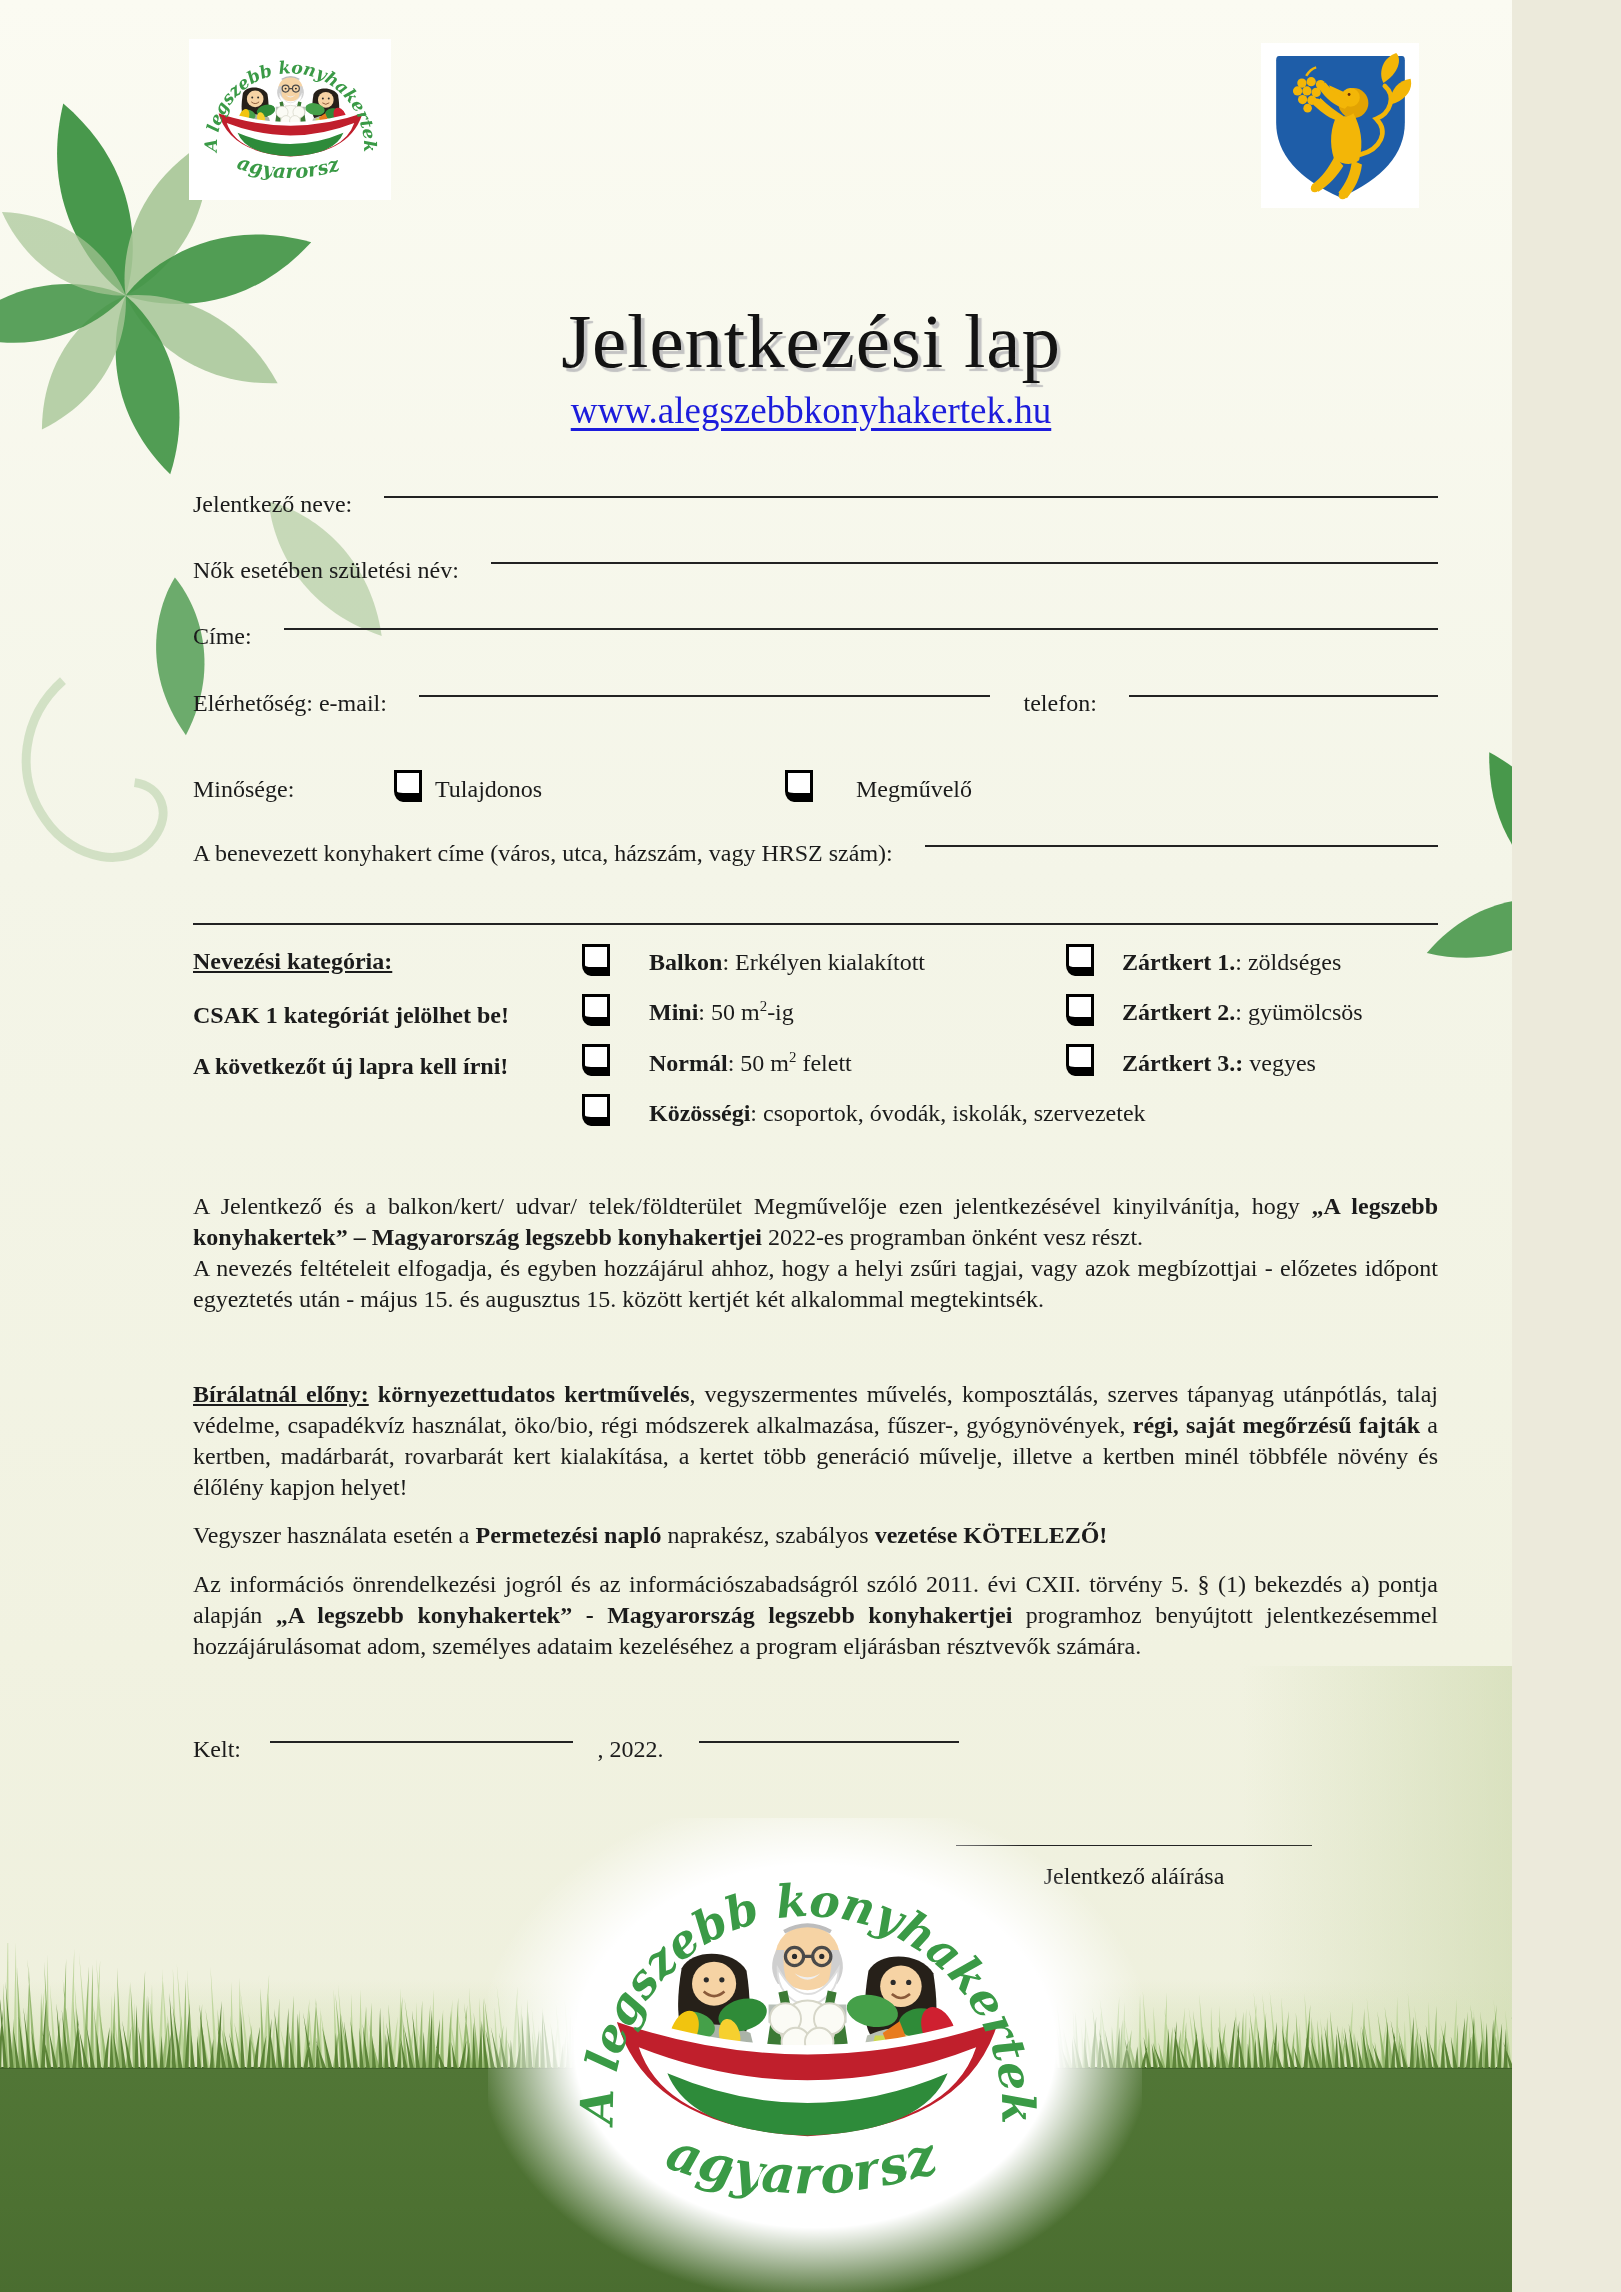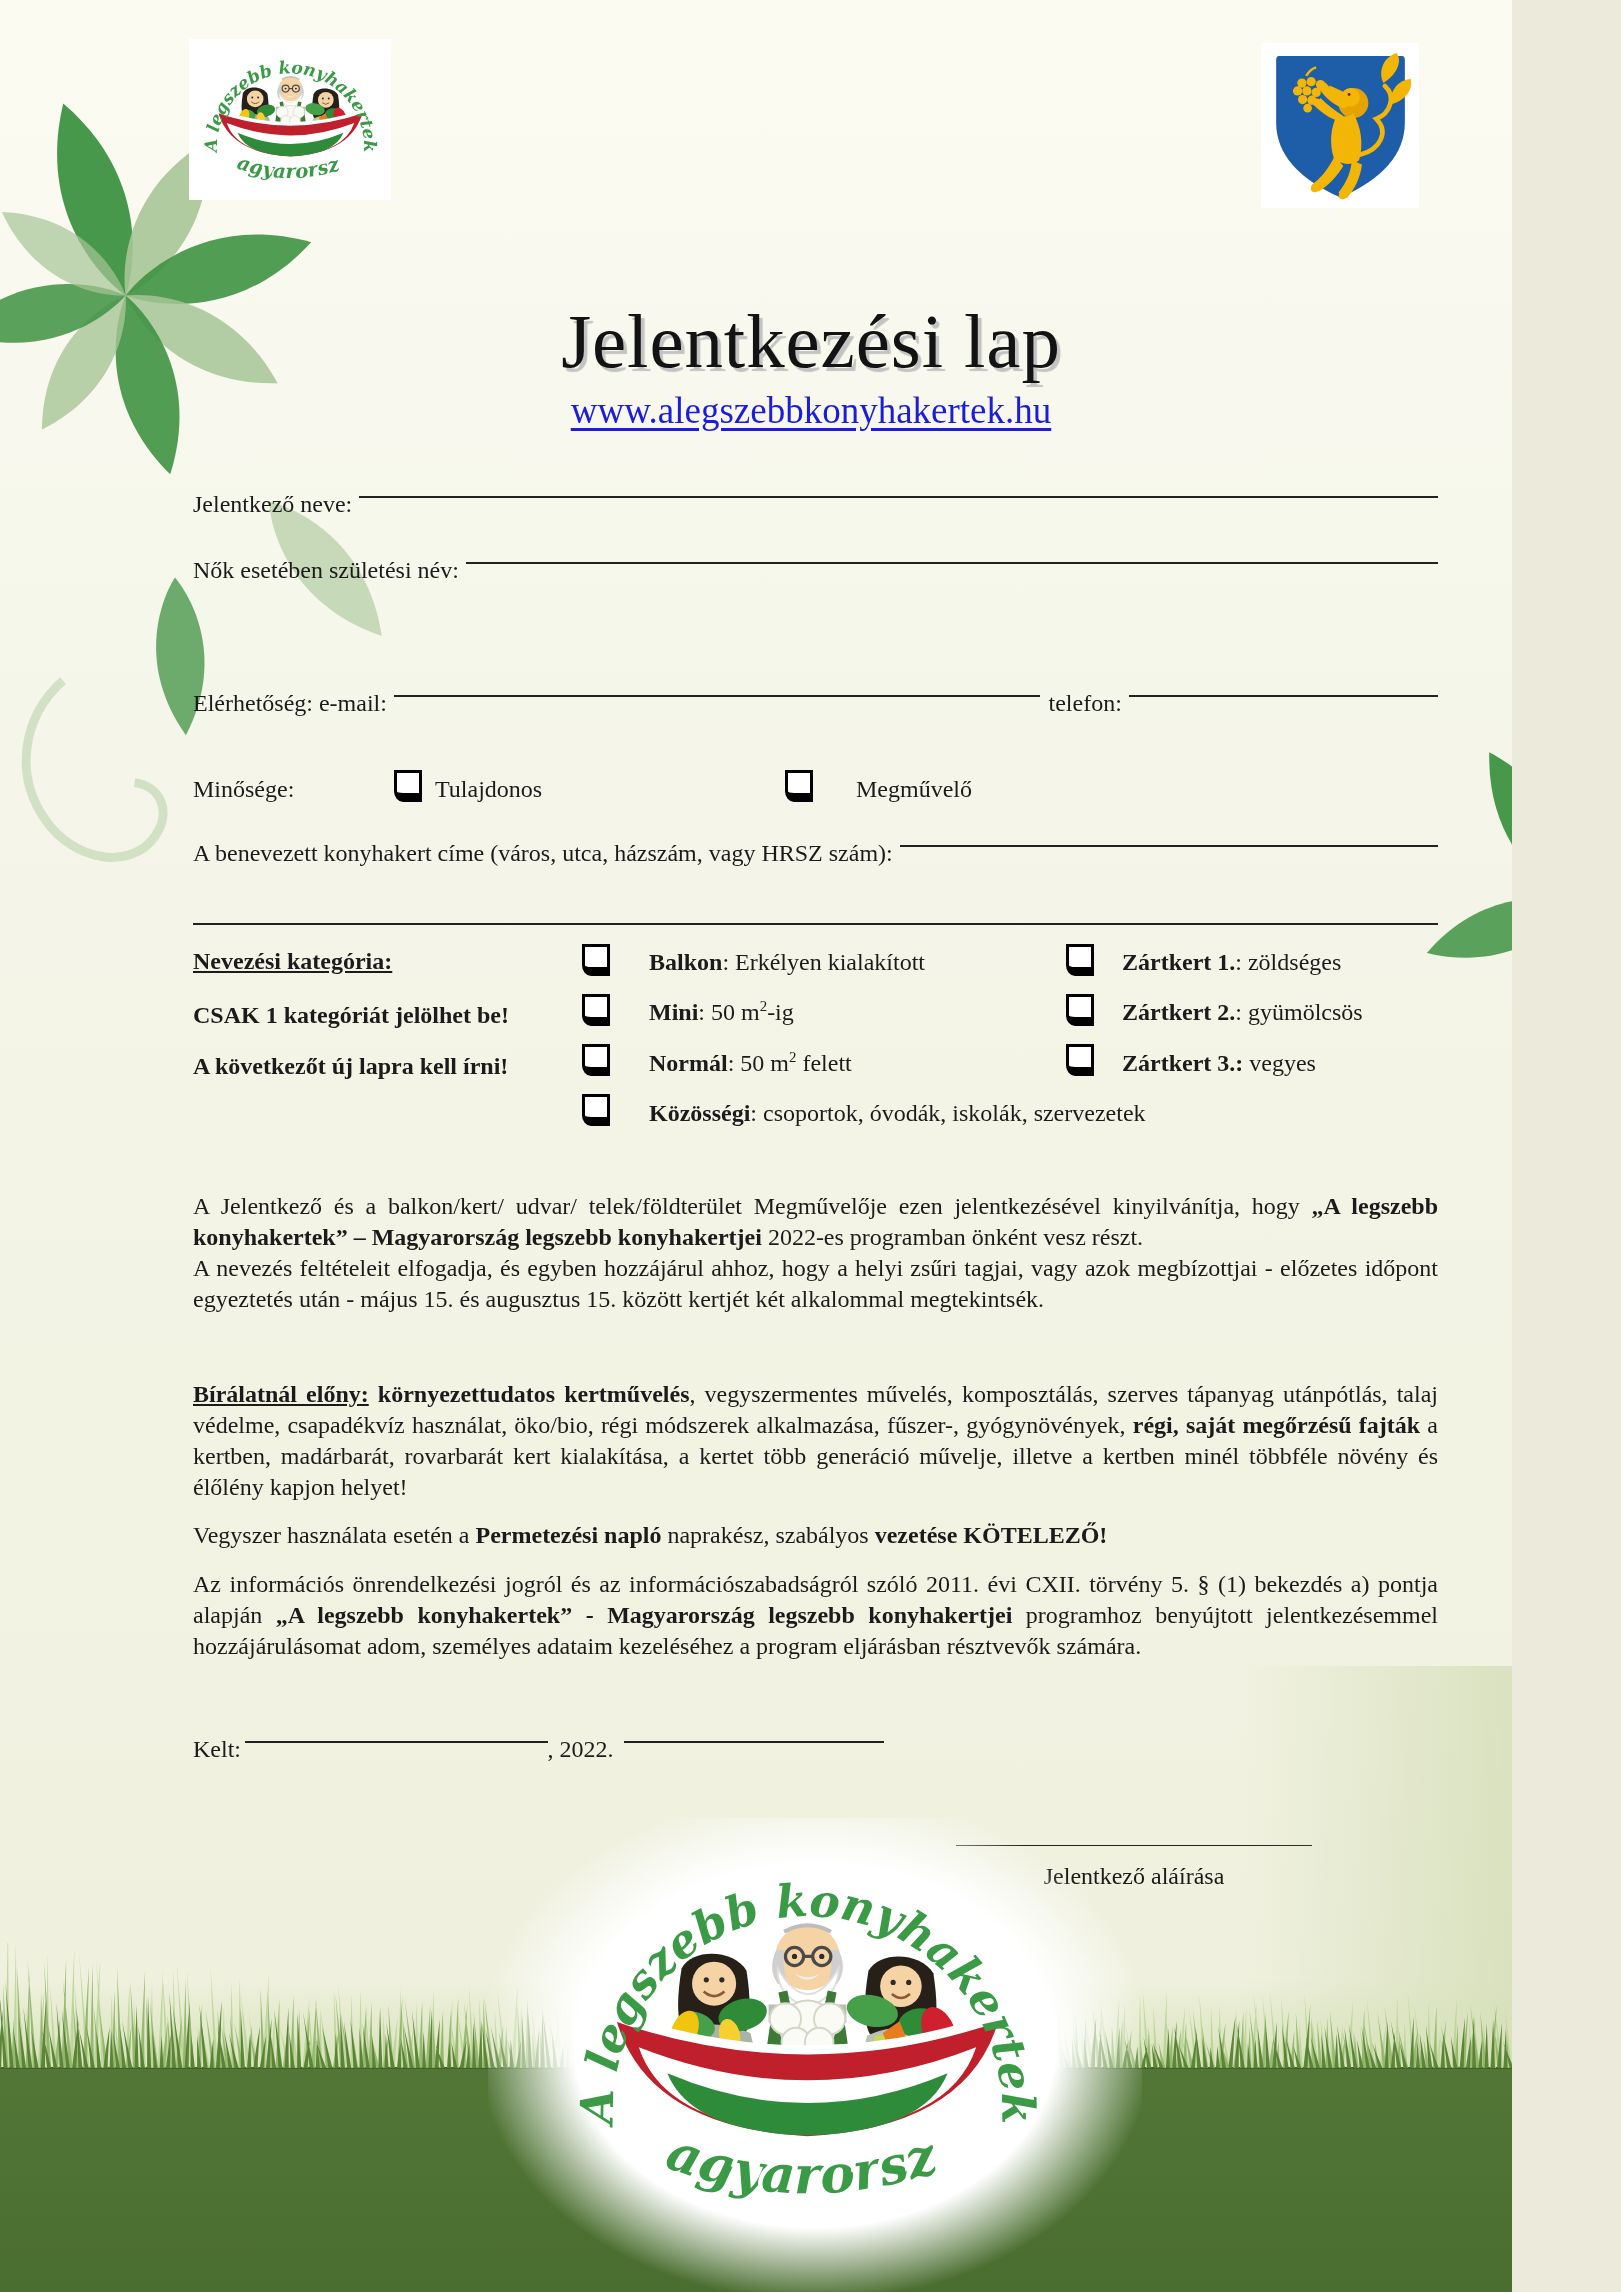--- a/index.html
+++ b/index.html
@@ -4,21 +4,21 @@
 <title>Jelentkezési lap</title>
 <style>
   html,body{margin:0;padding:0;}
   body{width:1622px;height:2293px;overflow:hidden;background:#eceadb;}
   .page{
     position:relative;width:1512px;height:2293px;overflow:hidden;
     background:linear-gradient(180deg,#fbfbf2 0%,#f4f5e8 38%,#f1f2e1 72%,#edefdb 100%);
     font-family:"Liberation Serif",serif;color:#1b1b1b;
   }
   .abs{position:absolute;}
-  .row{position:absolute;left:193px;width:1245px;display:flex;align-items:flex-start;font-size:24px;white-space:nowrap;}
+  .row{position:absolute;left:193px;width:1245px;display:flex;align-items:flex-start;font-size:24px;white-space:nowrap;gap:25px;}
   .lbl{white-space:nowrap;}
   .fill{display:inline-block;border-bottom:2.7px solid #222;height:4.5px;align-self:baseline;}
   .grow{flex:1 1 auto;margin-left:7.2px;}
   .fixed{flex:0 0 auto;margin-left:7.2px;}
   .cb{
     position:absolute;width:21.5px;height:19.7px;background:#fff;
     border:3.6px solid #000;border-bottom:9.9px solid #000;
     border-bottom-left-radius:9px 10.7px;
   }
   .para{position:absolute;left:193px;width:1245px;font-size:24px;line-height:31px;text-align:justify;}
@@ -210,20 +210,24 @@
   <div class="row" style="top:491px">
     <span class="lbl">Jelentkező neve:</span>
     <span class="fill grow"></span>
   </div>
 
   <div class="row" style="top:557px">
     <span class="lbl">Nők esetében születési név:</span>
     <span class="fill grow"></span>
   </div>
 
+  <div class="row" style="top:623px">
+    <span class="lbl">Címe:</span>
+    <span class="fill grow"></span>
+  </div>
 
   <div class="row" style="top:690px">
     <span class="lbl">Elérhetőség: e-mail:</span>
     <span class="fill grow"></span>
     <span class="lbl" style="margin-left:9px">telefon:</span>
     <span class="fill fixed" style="width:309px"></span>
   </div>
 
   <span class="cat-label" style="left:193px;top:776px">Minősége:</span>
   <span class="cb" style="left:394px;top:770px"></span>

